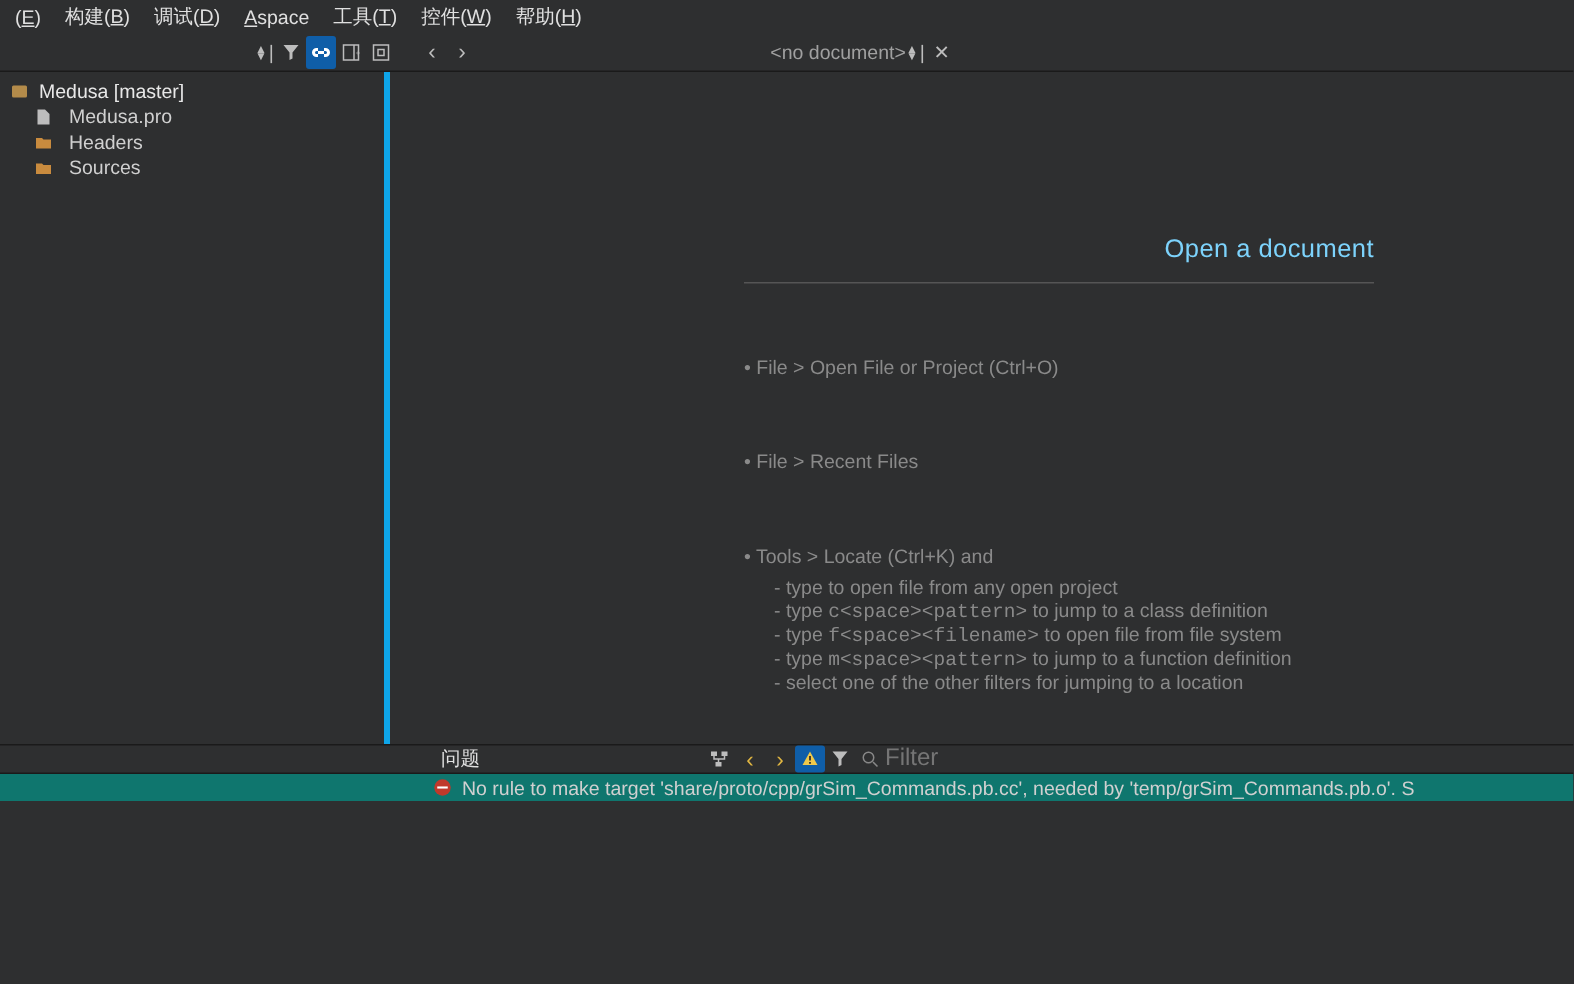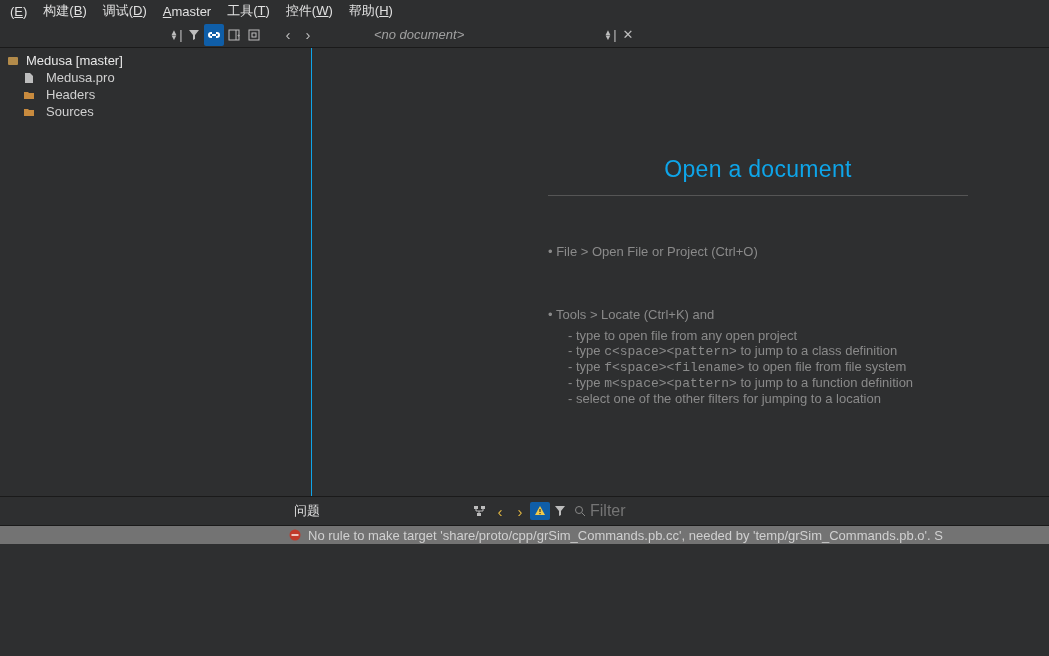--- a/index.html
+++ b/index.html
@@ -49,80 +49,79 @@
 }
 .toolbar .btn.active {
   background: #0f5ea8;
   color: #fff;
   border-radius: 2px;
 }
 .toolbar .doc-select {
   flex: 0 0 230px;
   margin-left: 56px;
   color: #a0a0a0;
-  text-align: left;
-  font-style: italic;
+  text-align: right;
 }
 .toolbar .updown {
   display:inline-flex; flex-direction:column; line-height:5px; font-size:8px; color:#bdbdbd;
 }
 
 
 .main {
   display: flex;
   height: calc(100% - 22px - 26px - 22px - 18px - 120px);
 }
 
 .sidebar {
-  width: 312px;
-  background: #2e2f30;
-  border-right: 1px solid #0ea5e9;
+  width: 260px;
+  background: #2e2f30;
+  border-right: 4px solid #0ea5e9;
   padding: 4px 6px;
 }
 .tree-row { display:flex; align-items:center; gap:6px; padding:1px 0; }
 .tree-row .icon { width:14px; height:14px; display:inline-flex; align-items:center; justify-content:center;}
 .tree-root { color:#e8e8e8; font-weight:500; }
 .tree-indent { padding-left: 16px; gap: 10px; }
 
 .editor {
   flex: 1;
   background: #2e2f30;
   position: relative;
 }
 .welcome {
   position: absolute;
   left: 236px;
   top: 108px;
   width: 420px;
   color: #8a8a8a;
 }
 .welcome h2 {
-  color: #0ea5e9;
+  color: #7dd3fc;
   font-weight: 400;
-  font-size: 23px;
-  text-align: center;
+  font-size: 17px;
+  text-align: right;
   letter-spacing: 0.3px;
 }
 .welcome hr {
   border: none;
   border-top: 1px solid #555;
   margin: 12px 0 14px 0;
 }
 .welcome ul { list-style: none; }
 .welcome li { margin-bottom: 6px; margin-top: 48px; }
 .welcome li:before { content: "• "; }
 .welcome .sub { padding-left: 20px; }
 .welcome .sub div:before { content: "- "; }
 .mono { font-family: "Consolas","Courier New",monospace; background: rgba(0,0,0,0.0); }
 
 
 .issues-toolbar {
   display:flex;
   align-items:center;
-  height: 30px;
+  height: 20px;
   background: #2e2f30;
   border-top: 1px solid #1a1a1a;
   border-bottom: 1px solid #1a1a1a;
 }
 .issues-toolbar .tab {
   padding: 0 10px;
   color: #e0e0e0;
 }
 .issues-toolbar .tbtn {
   display:inline-flex; align-items:center; justify-content:center;
@@ -133,21 +132,21 @@
 }
 .issues-toolbar .tbtn.left { color:#e0b642; }
 .issues-toolbar .tbtn.right { color:#e0b642; }
 .issues-toolbar .search {
   color:#777; font-size:16px; width:200px;
 }
 .issues-toolbar .rspace { flex:1; }
 
 .issues-body {
   height: 18px;
-  background: #737373;
+  background: #0f766e;
   display:flex;
   align-items:center;
   padding-left:4px;
   color:#d0d0d0;
   white-space: nowrap;
   overflow: hidden;
 }
 .issues-body .err-icon {
   width:14px;height:14px;display:inline-flex;align-items:center;justify-content:center;margin-right:6px;
 }
@@ -158,21 +157,21 @@
 
 svg { display:block; }
 </style>
 </head>
 <body>
 
 <div class="menubar">
   <div class="item"><span>(</span><span class="ul">E</span><span>)</span></div>
   <div class="item"><span>构建(</span><span class="ul">B</span><span>)</span></div>
   <div class="item"><span>调试(</span><span class="ul">D</span><span>)</span></div>
-  <div class="item"><span class="ul">A</span><span>master</span></div>
+  <div class="item"><span class="ul">A</span><span>space</span></div>
   <div class="item"><span>工具(</span><span class="ul">T</span><span>)</span></div>
   <div class="item"><span>控件(</span><span class="ul">W</span><span>)</span></div>
   <div class="item"><span>帮助(</span><span class="ul">H</span><span>)</span></div>
 </div>
 
 <div class="toolbar">
   <div class="spacer"></div>
   <span class="updown">
       <span>▲</span>
       <span>▼</span>
@@ -249,20 +248,21 @@
       <span>Sources</span>
     </div>
   </div>
 
   <div class="editor">
     <div class="welcome">
       <h2>Open a document</h2>
       <hr>
       <ul>
         <li>File &gt; Open File or Project (Ctrl+O)</li>
+        <li>File &gt; Recent Files</li>
         <li>Tools &gt; Locate (Ctrl+K) and</li>
         <div class="sub">
           <div><span>type to open file from any open project</span></div>
           <div><span>type </span><span class="mono">c&lt;space&gt;&lt;pattern&gt;</span><span> to jump to a class definition</span></div>
           <div><span>type </span><span class="mono">f&lt;space&gt;&lt;filename&gt;</span><span> to open file from file system</span></div>
           <div><span>type </span><span class="mono">m&lt;space&gt;&lt;pattern&gt;</span><span> to jump to a function definition</span></div>
           <div><span>select one of the other filters for jumping to a location</span></div>
         </div>
       </ul>
     </div>

